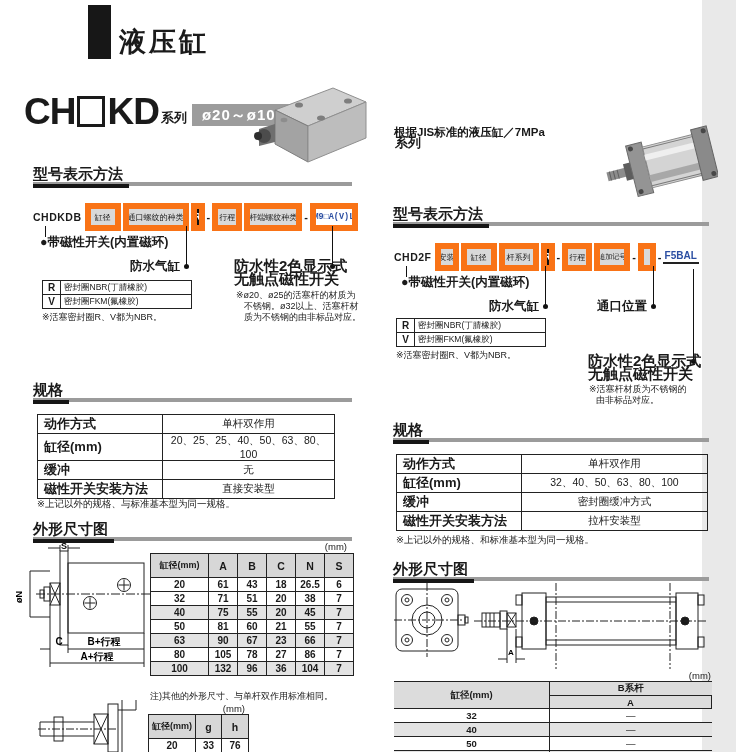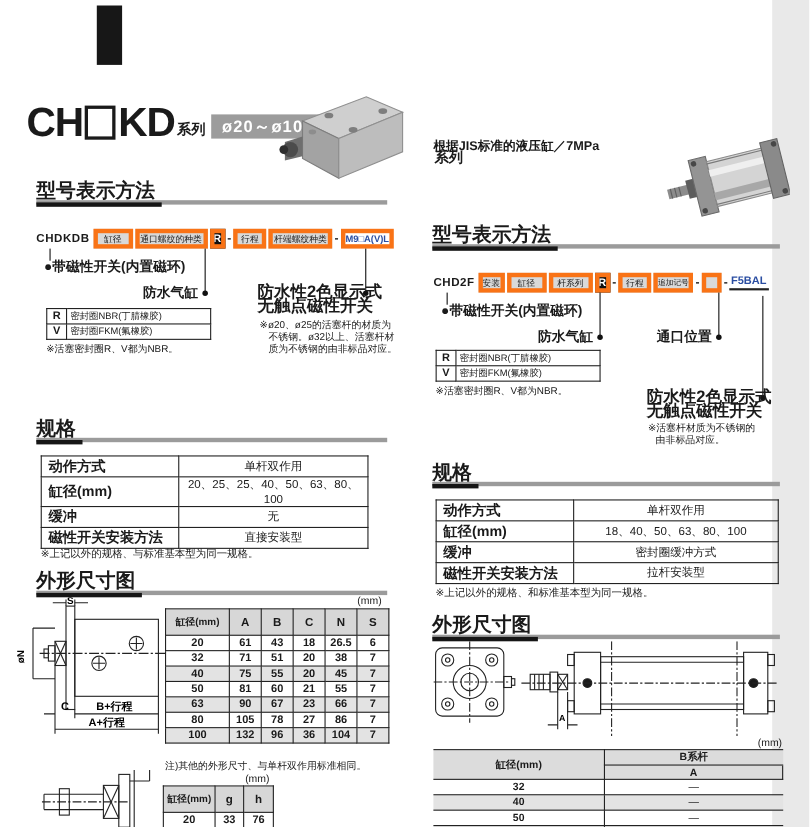--- a/index.html
+++ b/index.html
@@ -19,26 +19,26 @@
   .sub{position:absolute;font-size:11.5px;font-weight:bold;white-space:nowrap;}
   .titlerow{position:absolute;display:flex;align-items:flex-end;white-space:nowrap;}
   .big{font-size:37px;font-weight:900;line-height:32px;letter-spacing:-1px;}
   .sqbox{display:inline-block;width:22px;height:25px;border:3px solid #1a1a1a;margin:0 2px 1px 2px;}
   .serlbl{font-size:13px;font-weight:bold;margin:0 5px 1px 2px;}
   .band{background:#9c9c9c;color:#fff;font-weight:bold;font-size:15px;height:22px;display:flex;align-items:center;padding:0 10px;margin-bottom:2px;letter-spacing:1px;}
 
   
   .sec{position:absolute;height:21px;}
   .sec .rl{position:absolute;left:0;bottom:0;height:4px;background:#9b9b9b;width:100%;}
-  .sec .t{position:relative;z-index:1;display:inline-block;font-size:18px;font-weight:bold;line-height:17px;padding:0 6px 2px 0;border-bottom:4px solid #161616;white-space:nowrap;}
+  .sec .t{position:relative;z-index:1;display:inline-block;font-size:15px;font-weight:bold;line-height:17px;padding:0 6px 2px 0;border-bottom:4px solid #161616;white-space:nowrap;}
 
   
   .mrow{position:absolute;display:flex;align-items:center;height:18px;}
   .mbase{font-size:10.5px;font-weight:bold;margin-right:2px;letter-spacing:0.5px;}
-  .mbox{height:18px;background:#d9d9d9;border:4px solid #f97316;box-sizing:border-box;display:flex;align-items:center;justify-content:center;font-size:8px;margin:0 1px;overflow:hidden;white-space:nowrap;}
+  .mbox{height:28px;background:#d9d9d9;border:6px solid #f97316;box-sizing:border-box;display:flex;align-items:center;justify-content:center;font-size:8px;margin:0 1px;overflow:hidden;white-space:nowrap;font-family:Liberation Mono, monospace;}
   .mbox.k{background:#101010;color:#fff;font-weight:bold;font-size:10px;}
   .mbox.w{background:#fff;color:#2b4ea2;font-weight:bold;font-size:8.5px;}
   .mdash{font-weight:bold;font-size:11px;margin:0 1px;}
   .mtail{color:#2b4ea2;font-weight:bold;font-size:10px;border-bottom:2px solid #222;padding:0 2px 1px 2px;}
 
   .lead{position:absolute;width:1px;background:#111;}
   .dot{position:absolute;width:5px;height:5px;border-radius:50%;background:#111;}
   .lbl{position:absolute;font-weight:bold;font-size:12.5px;white-space:nowrap;}
   .lbl2{position:absolute;font-weight:bold;font-size:15px;line-height:13px;white-space:nowrap;}
   .note{position:absolute;font-size:9px;line-height:11px;white-space:nowrap;}
@@ -72,20 +72,21 @@
   svg{display:block;}
   .tl{stroke:#222;fill:none;stroke-width:1;}
 </style>
 </head>
 <body>
 
 <div class="page">
   <div class="edge"></div>
 
   <div class="hblock"></div>
+  <div class="htitle">液压缸</div>
 
   <section class="col" id="colL">
 
     <div class="titlerow" style="left:14px;top:16px;">
       <span class="big">CH</span>
       <span class="sqbox"></span>
       <span class="big">KD</span>
       <span class="serlbl">系列</span>
       <span class="band">ø20～ø100</span>
     </div>
@@ -410,21 +411,21 @@
       <span class="t">规格</span>
     </div>
     <table class="spectbl" style="left:4px;top:334px;width:312px;">
       <tbody>
         <tr>
             <th style="width:118px;">动作方式</th>
             <td>单杆双作用</td>
           </tr>
         <tr>
             <th>缸径(mm)</th>
-            <td>18、40、50、63、80、100</td>
+            <td>32、40、50、63、80、100</td>
           </tr>
         <tr>
             <th>缓冲</th>
             <td>密封圈缓冲方式</td>
           </tr>
         <tr>
             <th>磁性开关安装方法</th>
             <td>拉杆安装型</td>
           </tr>
       </tbody>

